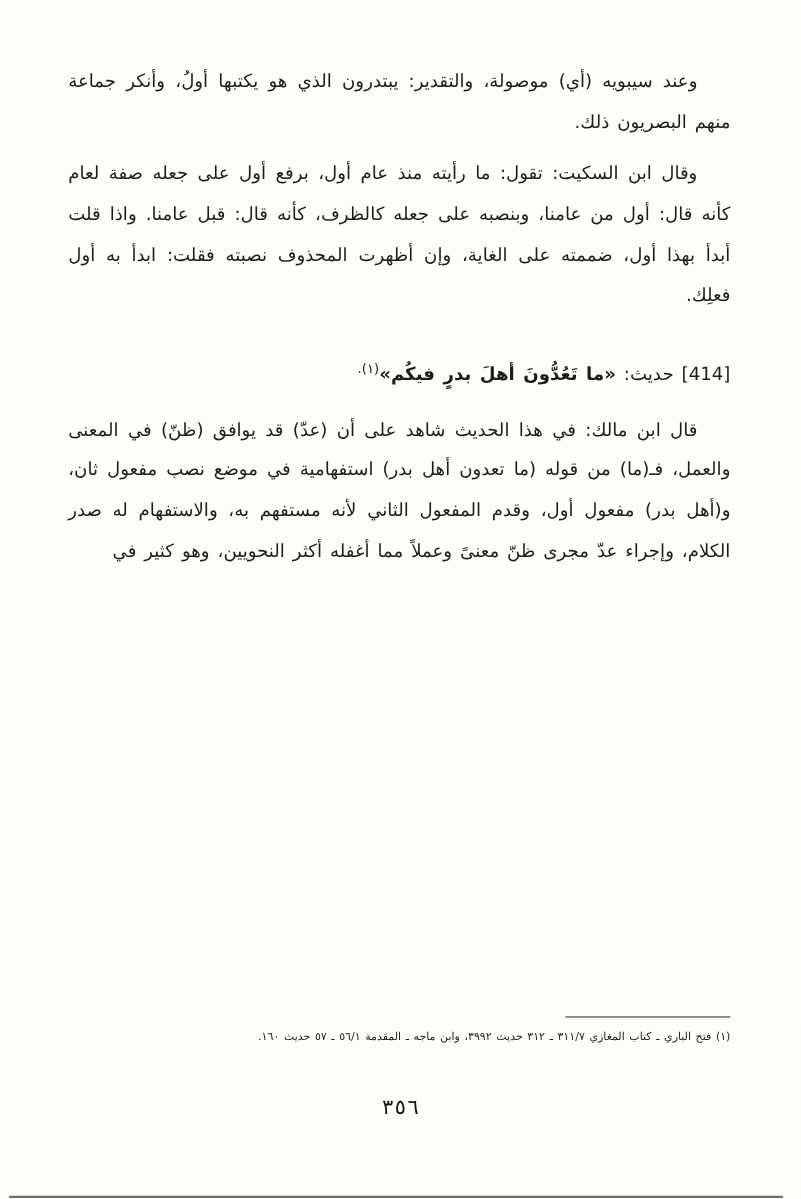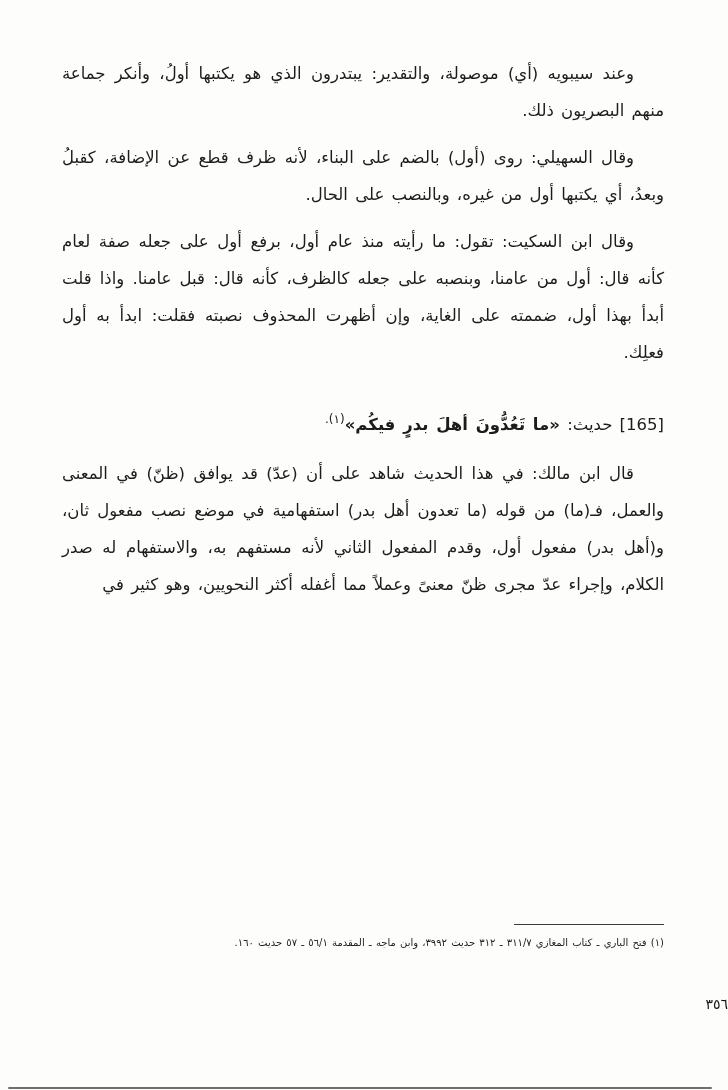--- a/index.html
+++ b/index.html
@@ -80,46 +80,47 @@
     line-height: 2.1;
     text-align: justify;
     word-spacing: 1px;
   }
 
   .page-number {
     position: absolute;
     top: 996px;
     left: 0;
     right: 0;
-    font-size: 14px;
+    text-align: center;
+    font-size: 19px;
     letter-spacing: 2px;
     color: #151515;
+    font-family: Liberation Mono, monospace;
   }
 
   .scan-edge {
     position: absolute;
     bottom: 1px;
     left: 8px;
     right: 16px;
     height: 2px;
     background: #6e6e6e;
     border-radius: 2px;
   }
 </style>
 </head>
 <body>
 
 <div class="page">
 
   <div class="content">
     <p class="para">وعند سيبويه (أي) موصولة، والتقدير: يبتدرون الذي هو يكتبها أولُ، وأنكر جماعة منهم البصريون ذلك.</p>
-    <p class="para">وقال السهيلي: روى (أول) بالضم على البناء، لأنه ظرف قطع عن الإضافة، كقبلُ وبعدُ، أي يكتبها أول من غيره، وبالنصب على الحال.</p>
     <p class="para">وقال ابن السكيت: تقول: ما رأيته منذ عام أول، برفع أول على جعله صفة لعام كأنه قال: أول من عامنا، وبنصبه على جعله كالظرف، كأنه قال: قبل عامنا. واذا قلت أبدأ بهذا أول، ضممته على الغاية، وإن أظهرت المحذوف نصبته فقلت: ابدأ به أول فعلِك.</p>
 
-    <p class="hadith-line"><span class="hadith-prefix">[165] حديث: </span><span class="hadith-quote">«ما تَعُدُّونَ أهلَ بدرٍ فيكُم»</span><span class="hadith-suffix">(١).</span></p>
+    <p class="hadith-line"><span class="hadith-prefix">[414] حديث: </span><span class="hadith-quote">«ما تَعُدُّونَ أهلَ بدرٍ فيكُم»</span><span class="hadith-suffix">(١).</span></p>
 
     <p class="para">قال ابن مالك: في هذا الحديث شاهد على أن (عدّ) قد يوافق (ظنّ) في المعنى والعمل، فـ(ما) من قوله (ما تعدون أهل بدر) استفهامية في موضع نصب مفعول ثان، و(أهل بدر) مفعول أول، وقدم المفعول الثاني لأنه مستفهم به، والاستفهام له صدر الكلام، وإجراء عدّ مجرى ظنّ معنىً وعملاً مما أغفله أكثر النحويين، وهو كثير في</p>
   </div>
 
   <div class="footnote-area">
     <div class="footnote-rule"></div>
     <p class="footnote">(١) فتح الباري ـ كتاب المغازي ٣١١/٧ ـ ٣١٢ حديث ٣٩٩٢، وابن ماجه ـ المقدمة ٥٦/١ ـ ٥٧ حديث ١٦٠.</p>
   </div>
 
   <div class="page-number">٣٥٦</div>

